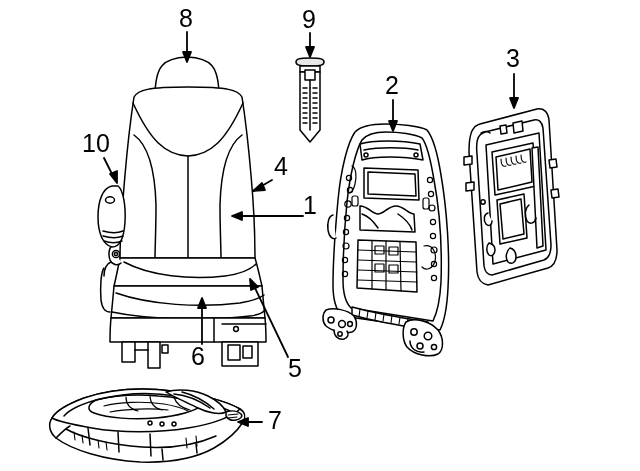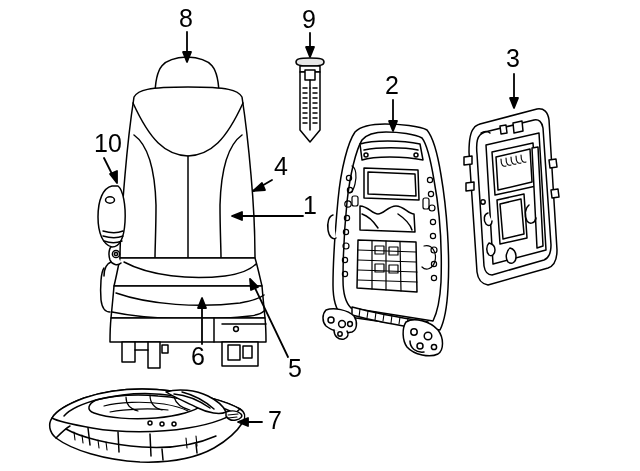--- a/index.html
+++ b/index.html
@@ -322,15 +322,15 @@
 
   <div class="lbl" style="left:303px;top:193px">1</div>
   <div class="lbl" style="left:385px;top:73px">2</div>
   <div class="lbl" style="left:506px;top:46px">3</div>
   <div class="lbl" style="left:274px;top:154px">4</div>
   <div class="lbl" style="left:288px;top:356px">5</div>
   <div class="lbl" style="left:191px;top:344px">6</div>
   <div class="lbl" style="left:268px;top:408px">7</div>
   <div class="lbl" style="left:179px;top:6px">8</div>
   <div class="lbl" style="left:302px;top:7px">9</div>
-  <div class="lbl" style="left:94px;top:131px">10</div>
+  <div class="lbl" style="left:82px;top:131px">10</div>
 
 </div>
 
 </body></html>

